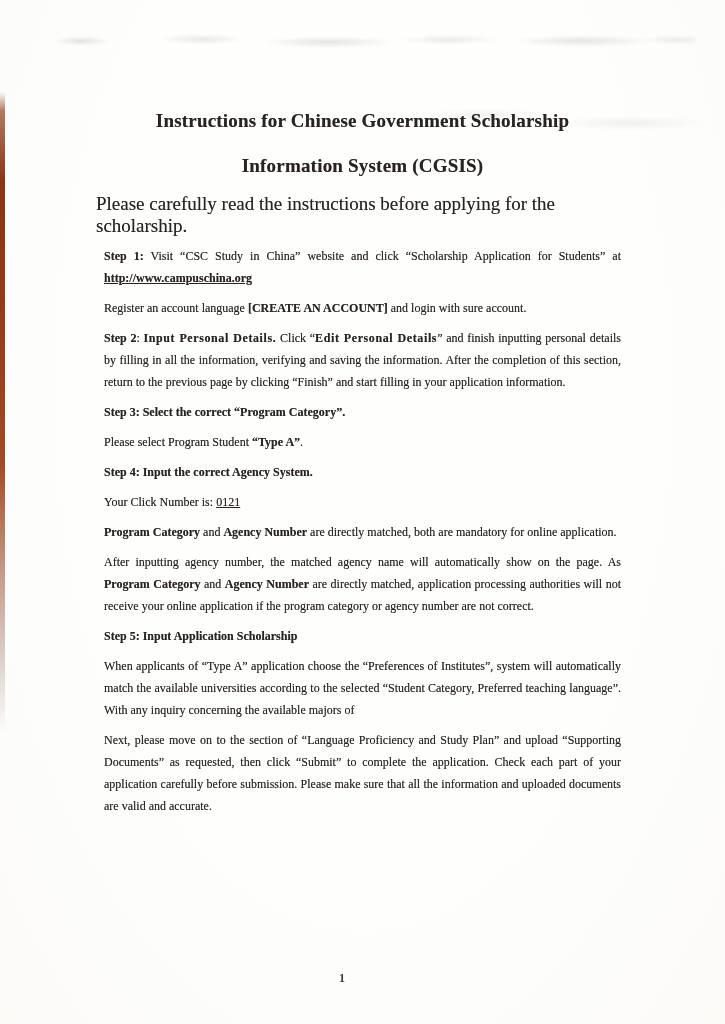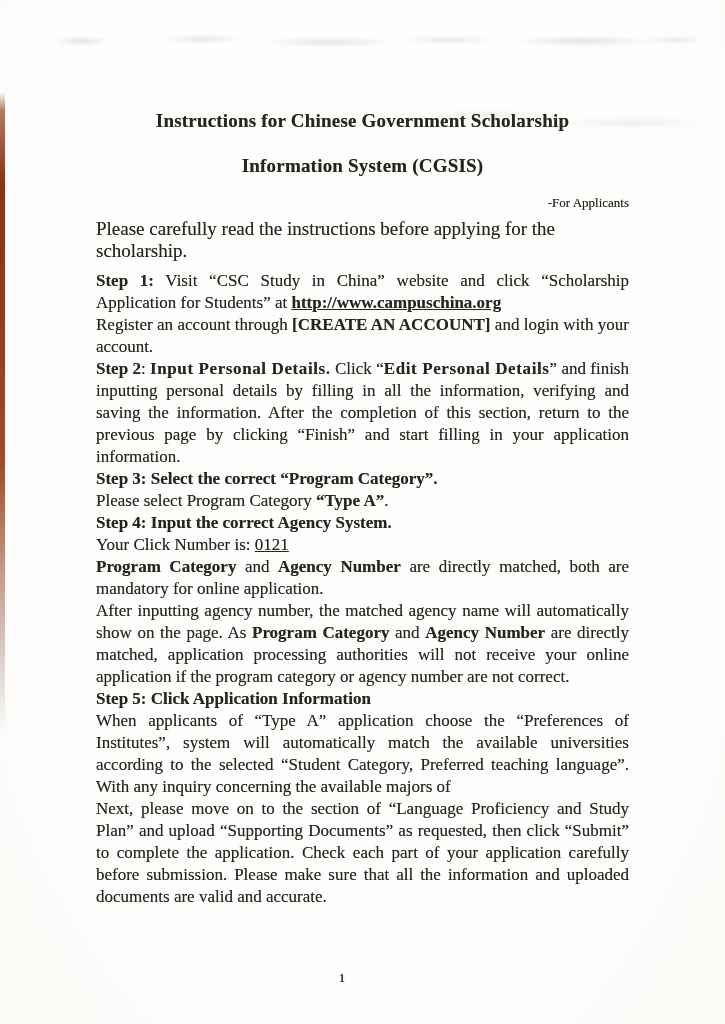--- a/index.html
+++ b/index.html
@@ -78,22 +78,22 @@
     font-size: 13px;
     line-height: 17px;
     text-align: right;
   }
   .intro {
     margin: 7px 0 8px;
     font-size: 19px;
     line-height: 22px;
   }
   p.para {
-    margin: 0;
-    font-size: 17px;
+    margin: 8px;
+    font-size: 12px;
     line-height: 22px;
     text-align: justify;
   }
   .m-step1    { margin-top: 16px; }
   .m-register { margin-top: 14px; }
   .m-step2    { margin-top: 6px;  }
   .m-step3    { margin-top: 2px;  }
   .m-select   { margin-top: 14px; }
   .m-step4    { margin-top: 10px; }
   .m-agency   { margin-top: 13px; }
@@ -120,31 +120,30 @@
 <body>
 
 <div class="page">
   <div class="edge-strip"></div>
   <div class="smudge-top"></div>
   <div class="smudge-right"></div>
 
   <div class="content">
     <h1 class="title title-1">Instructions for Chinese Government Scholarship</h1>
     <h1 class="title title-2">Information System (CGSIS)</h1>
-    <div class="byline">-For Applicants</div>
     <p class="intro">Please carefully read the instructions before applying for the scholarship.</p>
 
     <p class="para m-step1"><span class="b">Step 1:</span><span> Visit “CSC Study in China” website and click “Scholarship Application for Students” at </span><span class="b u">http://www.campuschina.org</span></p>
-    <p class="para m-register"><span>Register an account through </span><span class="b">[CREATE AN ACCOUNT]</span><span> and login with your account.</span></p>
+    <p class="para m-register"><span>Register an account language </span><span class="b">[CREATE AN ACCOUNT]</span><span> and login with sure account.</span></p>
     <p class="para m-step2"><span class="b">Step 2</span><span>: </span><span class="b sp">Input Personal Details.</span><span> Click “</span><span class="b sp">Edit Personal Details</span><span>” and finish inputting personal details by filling in all the information, verifying and saving the information. After the completion of this section, return to the previous page by clicking “Finish” and start filling in your application information.</span></p>
     <p class="para m-step3"><span class="b">Step 3: Select the correct “Program Category”.</span></p>
-    <p class="para m-select"><span>Please select Program Category </span><span class="b">“Type A”</span><span>.</span></p>
+    <p class="para m-select"><span>Please select Program Student </span><span class="b">“Type A”</span><span>.</span></p>
     <p class="para m-step4"><span class="b">Step 4: Input the correct Agency System.</span></p>
     <p class="para m-agency"><span>Your Click Number is: </span><span class="u">0121</span></p>
     <p class="para m-matched"><span class="b">Program Category</span><span> and </span><span class="b">Agency Number</span><span> are directly matched, both are mandatory for online application.</span></p>
     <p class="para m-after"><span>After inputting agency number, the matched agency name will automatically show on the page. As </span><span class="b">Program Category</span><span> and </span><span class="b">Agency Number</span><span> are directly matched, application processing authorities will not receive your online application if the program category or agency number are not correct.</span></p>
-    <p class="para m-step5"><span class="b">Step 5: Click Application Information</span></p>
+    <p class="para m-step5"><span class="b">Step 5: Input Application Scholarship</span></p>
     <p class="para m-when"><span>When applicants of “Type A” application choose the “Preferences of Institutes”, system will automatically match the available universities according to the selected “Student Category, Preferred teaching language”. With any inquiry concerning the available majors of</span></p>
     <p class="para m-next"><span>Next, please move on to the section of “Language Proficiency and Study Plan” and upload “Supporting Documents” as requested, then click “Submit” to complete the application. Check each part of your application carefully before submission. Please make sure that all the information and uploaded documents are valid and accurate.</span></p>
   </div>
 
   <div class="page-number">1</div>
 </div>
 
 </body></html>

